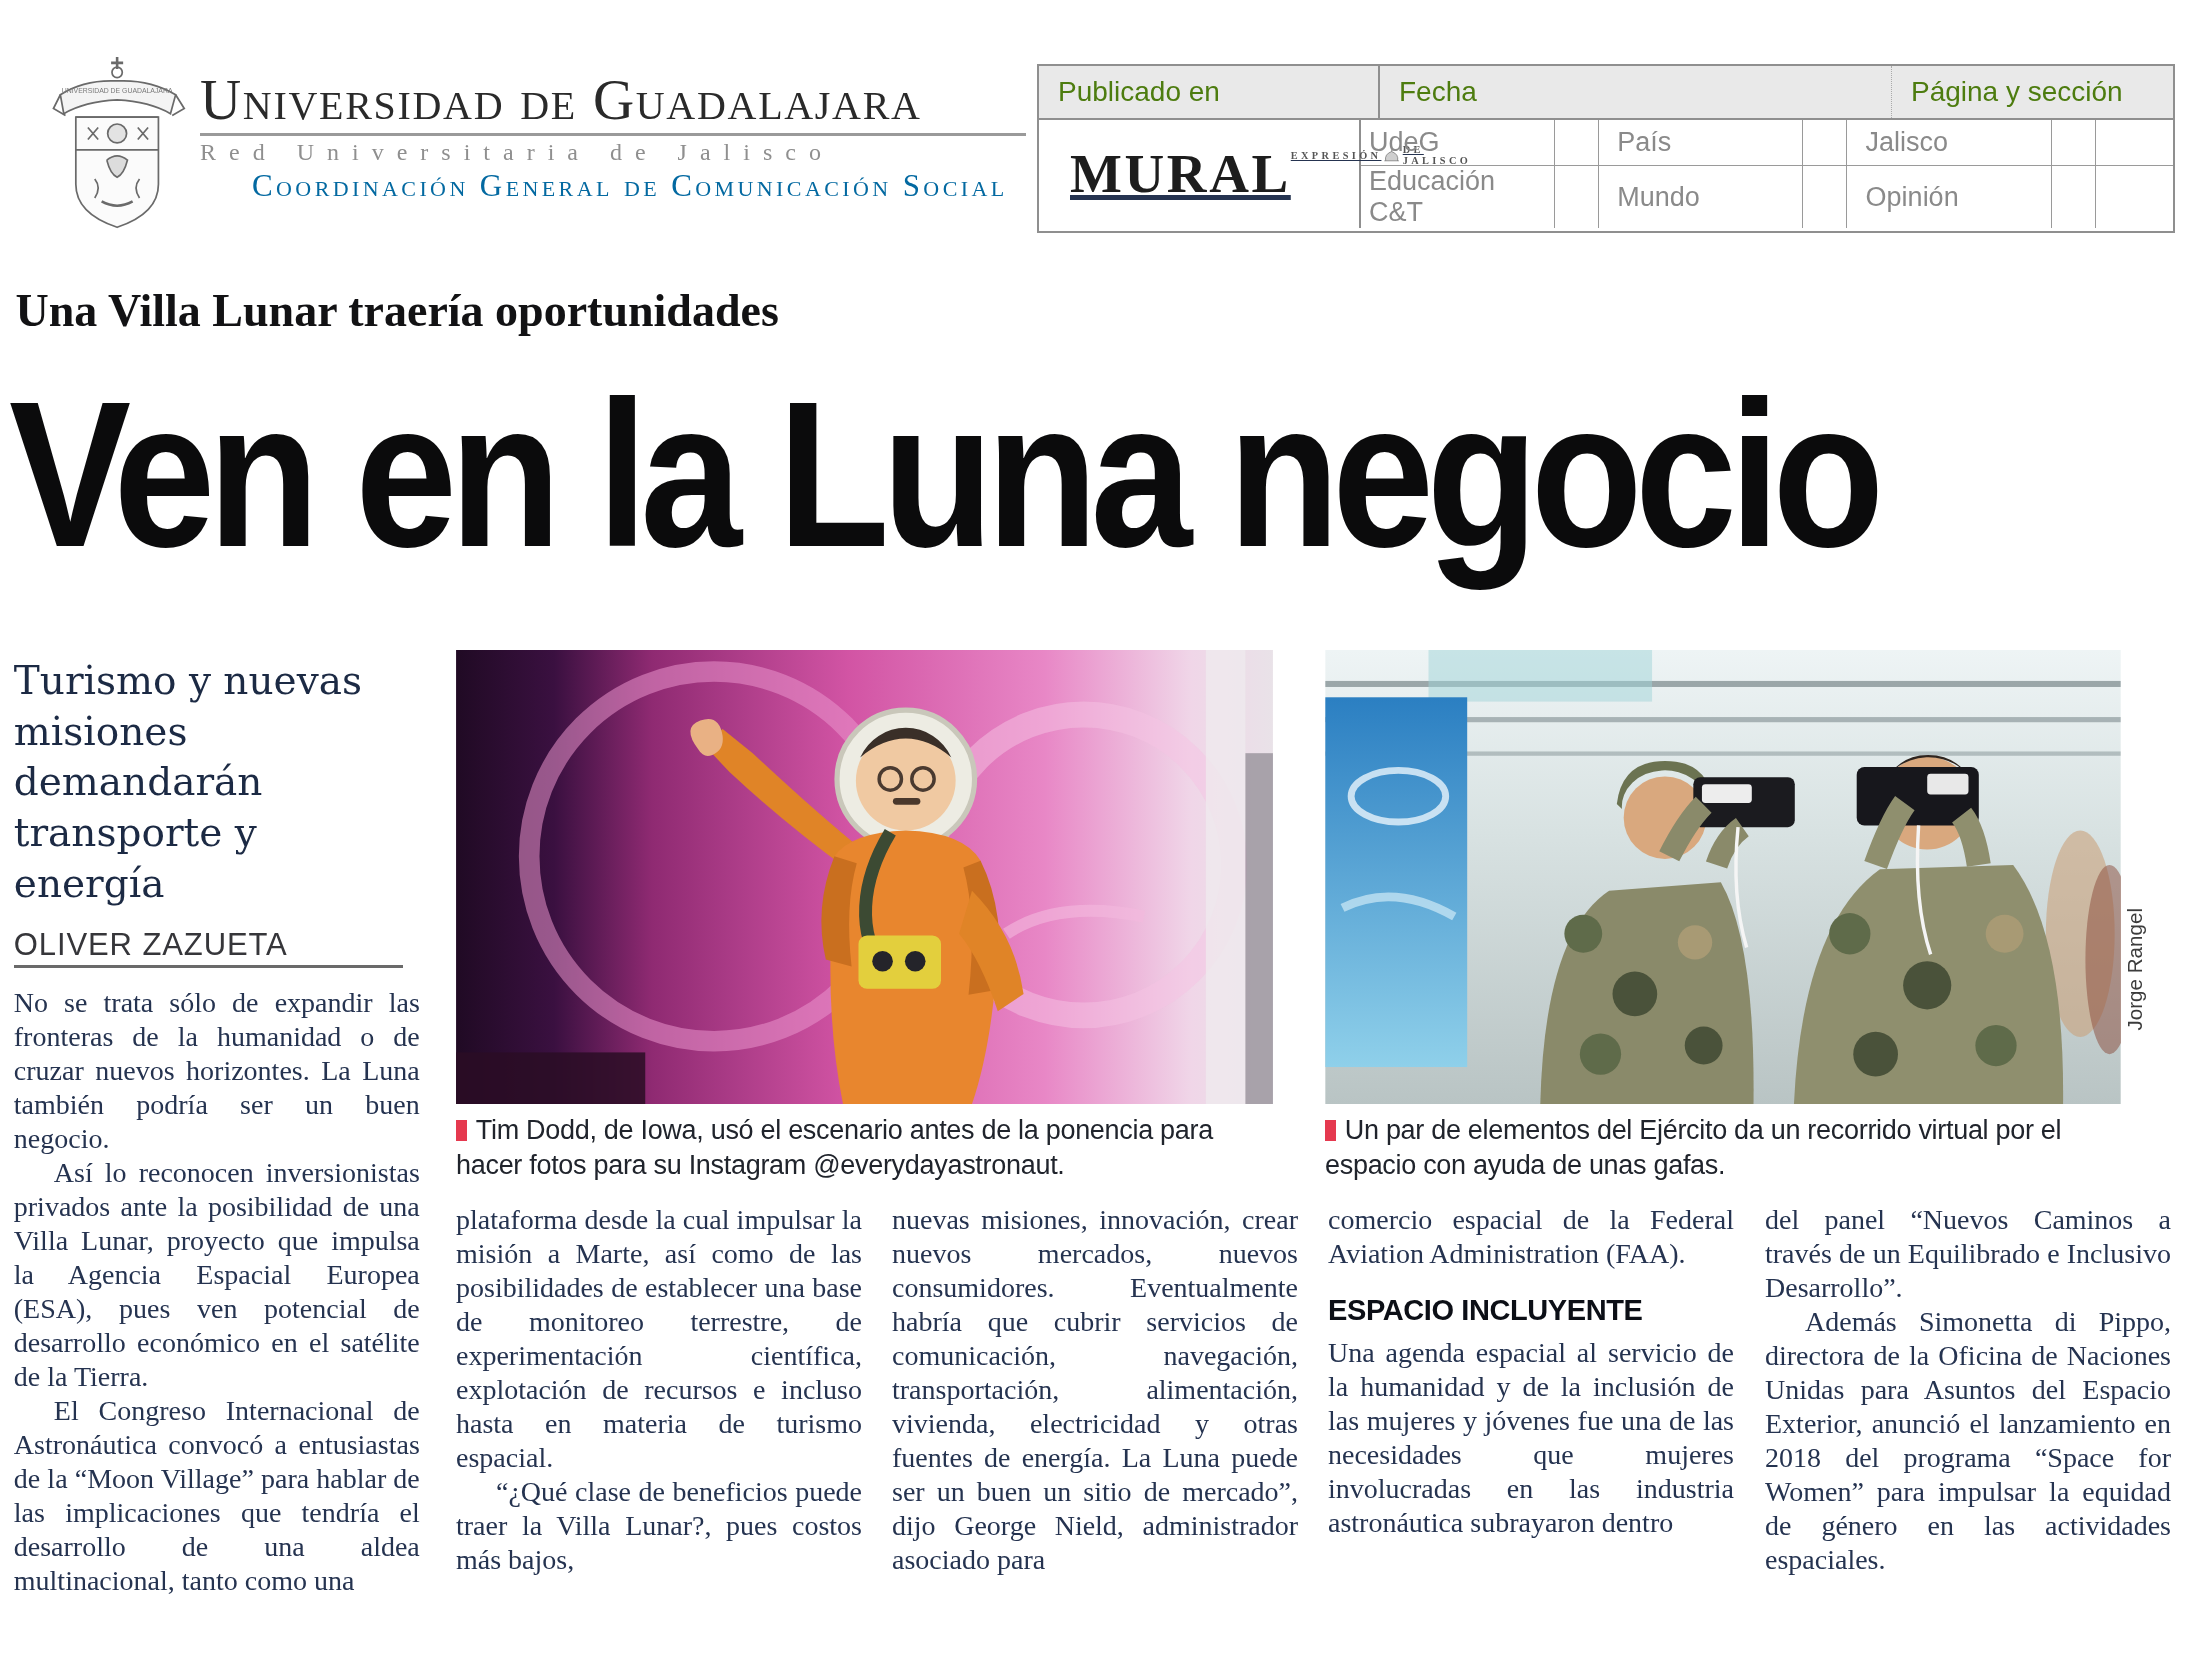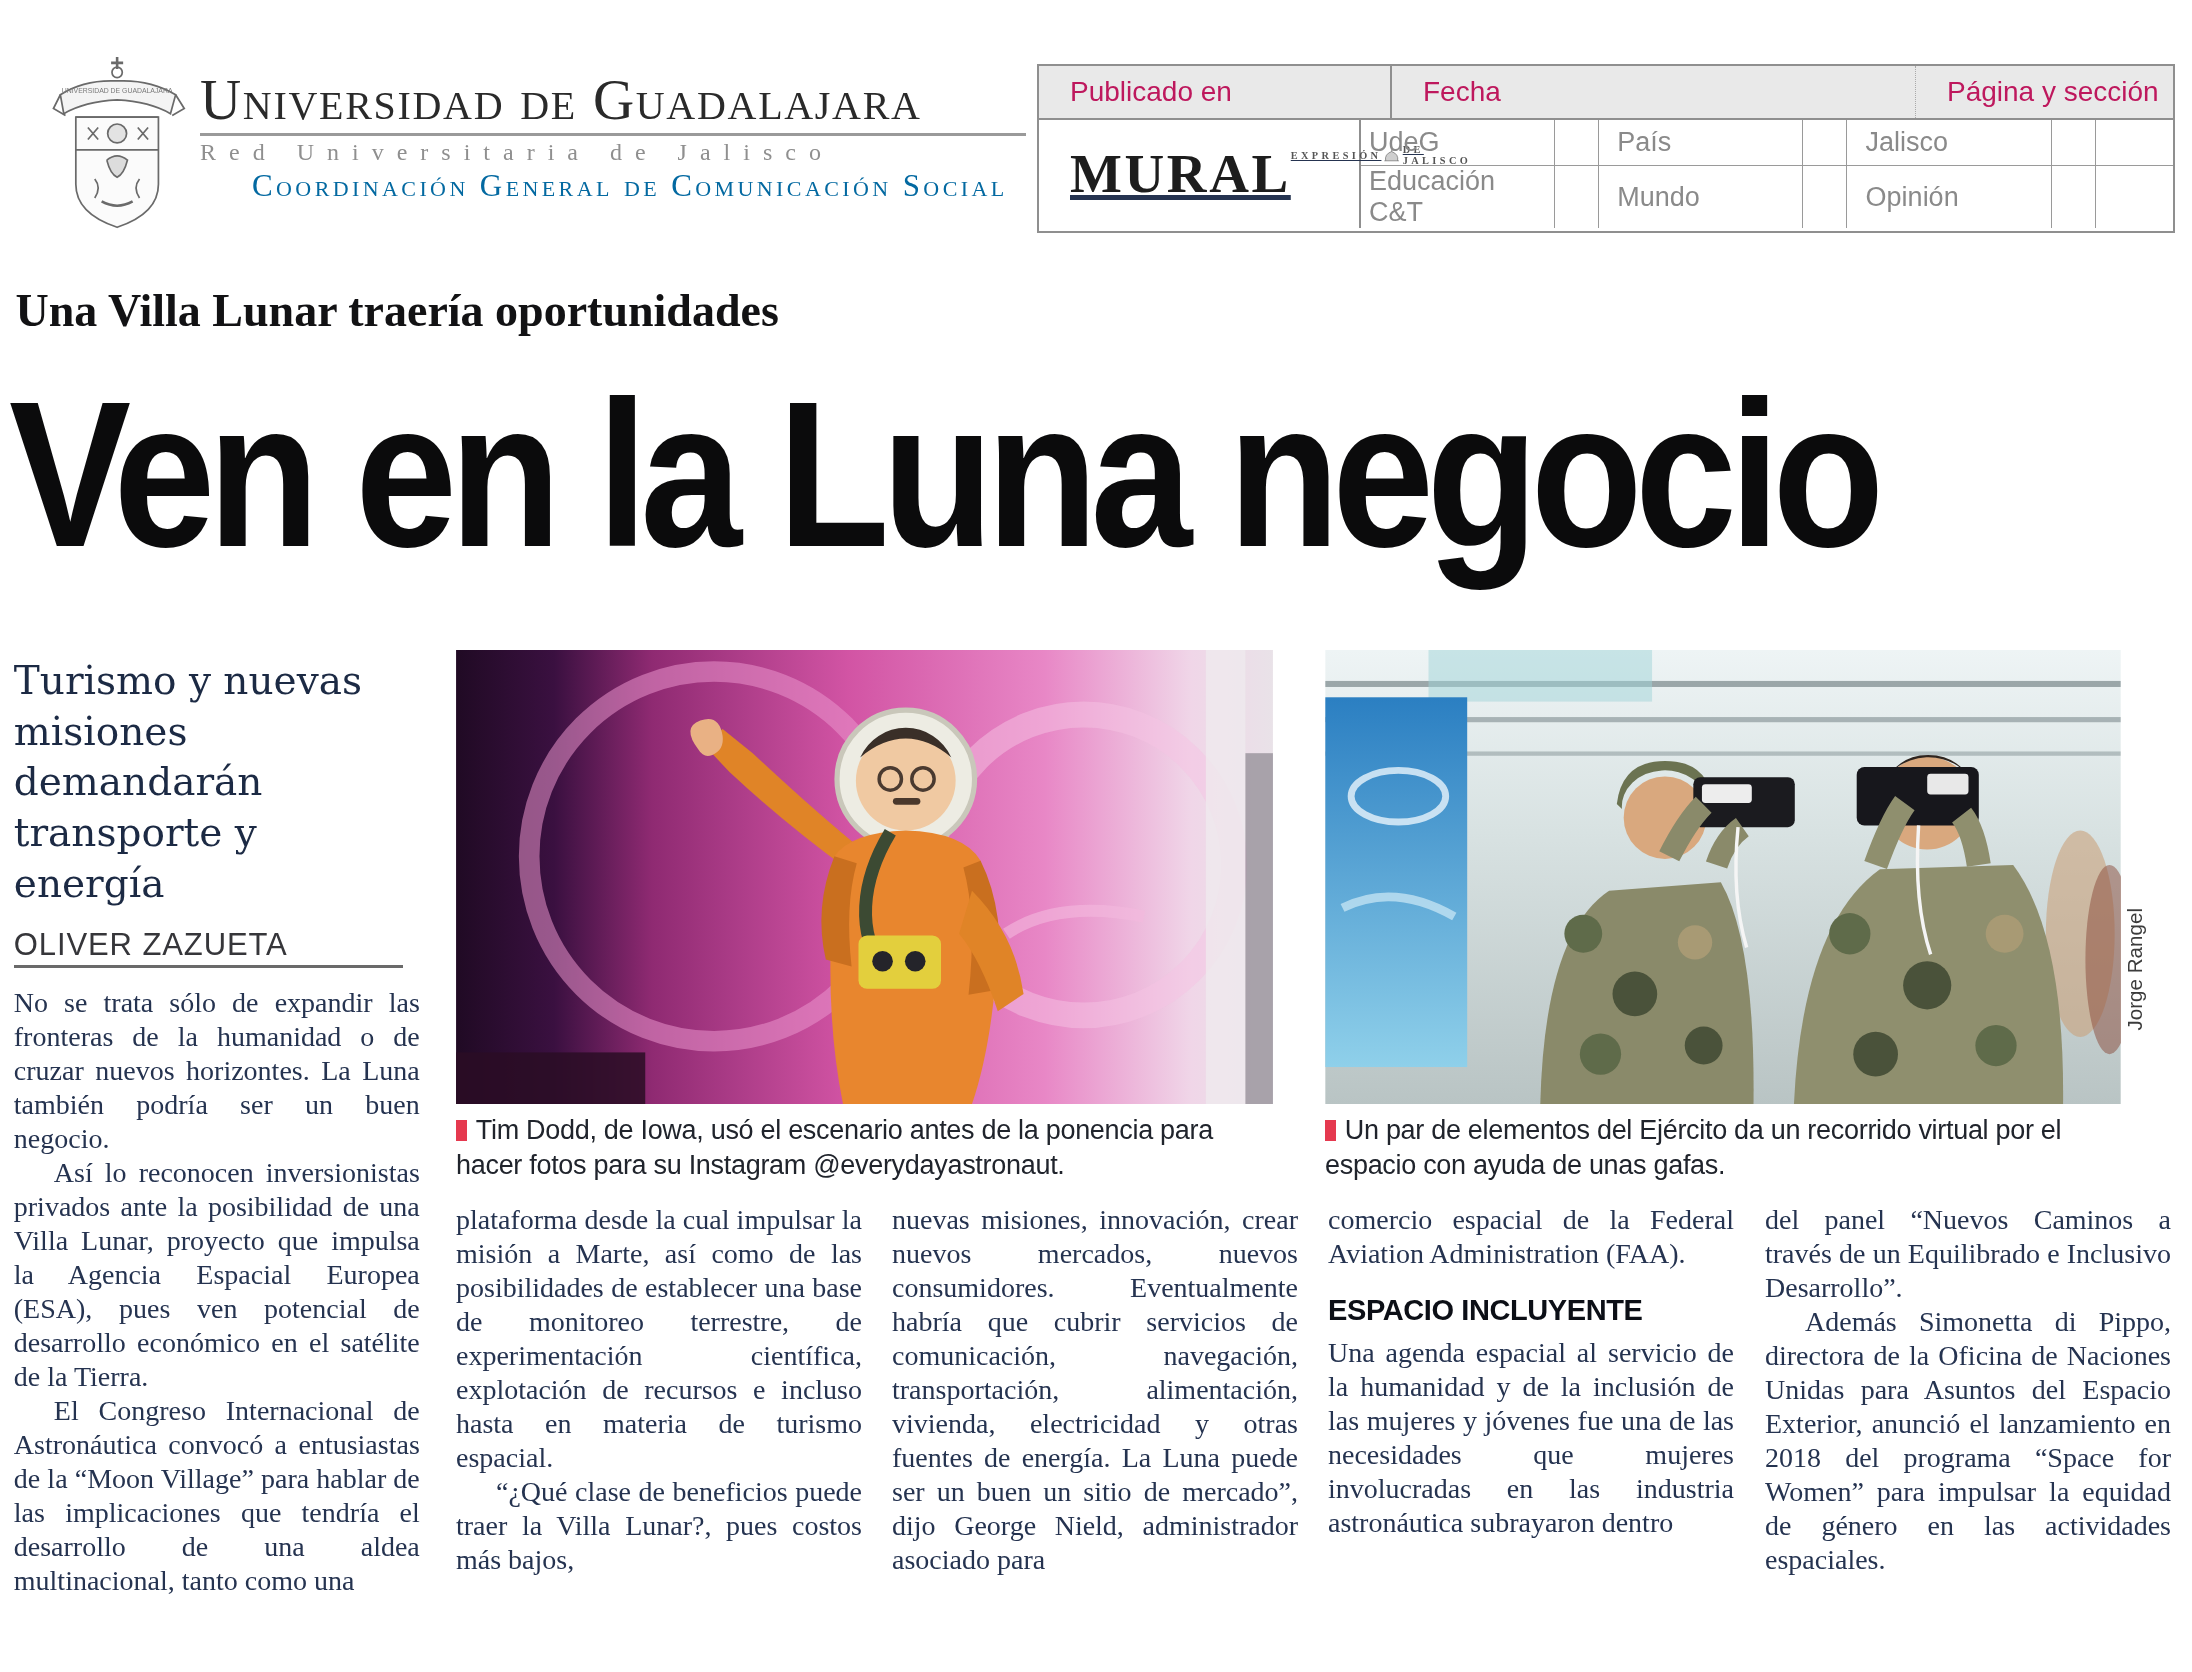--- a/index.html
+++ b/index.html
@@ -14,21 +14,21 @@
   .uh-rule{height:2.6px;background:#9a9a9a;margin-top:5.2px;width:826px;}
   .uh-sub{font-family:"Liberation Serif",serif;font-size:24px;color:#8f8f8f;
           letter-spacing:13px;margin-top:3.4px;white-space:nowrap;}
   .uh-dept{font-family:"Liberation Serif",serif;font-variant:small-caps;font-size:31px;
            color:#0369a1;letter-spacing:3.4px;margin-top:1.7px;margin-left:52px;white-space:nowrap;}
 
   
   .pub-table{position:absolute;left:1037px;top:64px;width:1134px;height:165px;
              border:2.6px solid #8f8f8f;background:#ffffff;font-family:"Liberation Sans",sans-serif;}
   .pt-head{display:flex;height:52px;background:#e9e9e9;border-bottom:2.6px solid #8f8f8f;}
-  .pt-head .cell{display:flex;align-items:center;padding-left:31px;color:#be185d;font-size:28px;}
+  .pt-head .cell{display:flex;align-items:center;padding-left:19px;color:#4d7c0f;font-size:28px;}
   .pt-h1{width:320px;}
   .pt-h2{width:492px;border-left:2.6px solid #8f8f8f;}
   .pt-h3{flex:1;border-left:1.7px dotted #aaaaaa;}
   .pt-body{display:flex;height:108px;}
   .pt-logo-cell{width:320px;border-right:2.6px solid #8f8f8f;display:flex;align-items:center;justify-content:center;}
   .pt-grid{flex:1;display:flex;flex-direction:column;}
   .pt-row{flex:1;display:flex;}
   .pt-row + .pt-row{border-top:1.7px solid #9a9a9a;}
   .pt-opt{width:185px;display:flex;align-items:center;padding-left:8px;color:#8a8a8a;font-size:27px;}
   .pt-chk{width:43px;border-left:1.7px solid #9a9a9a;border-right:1.7px solid #9a9a9a;margin-right:10.3px;}

